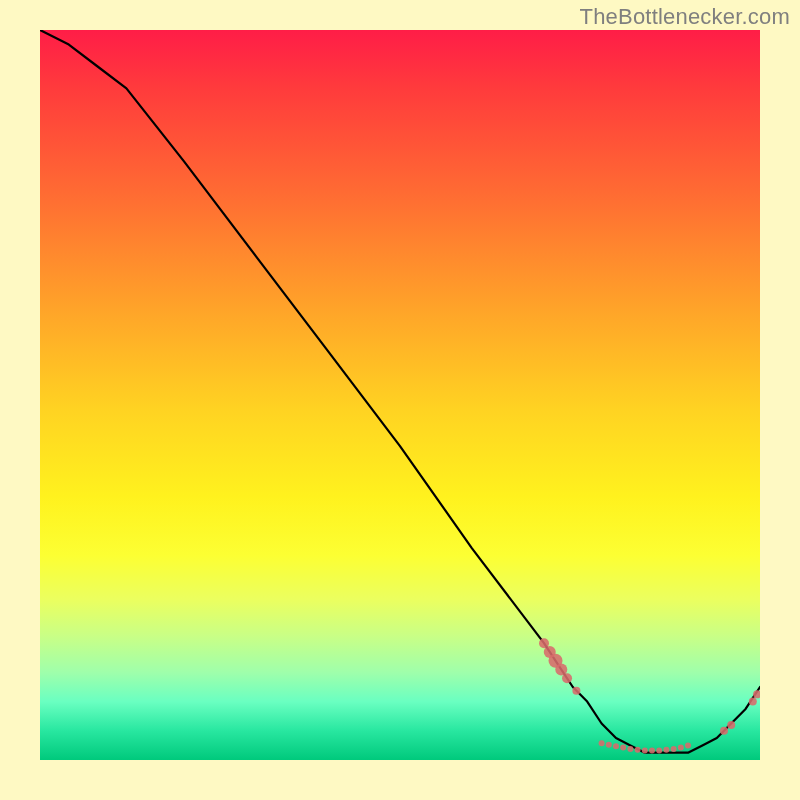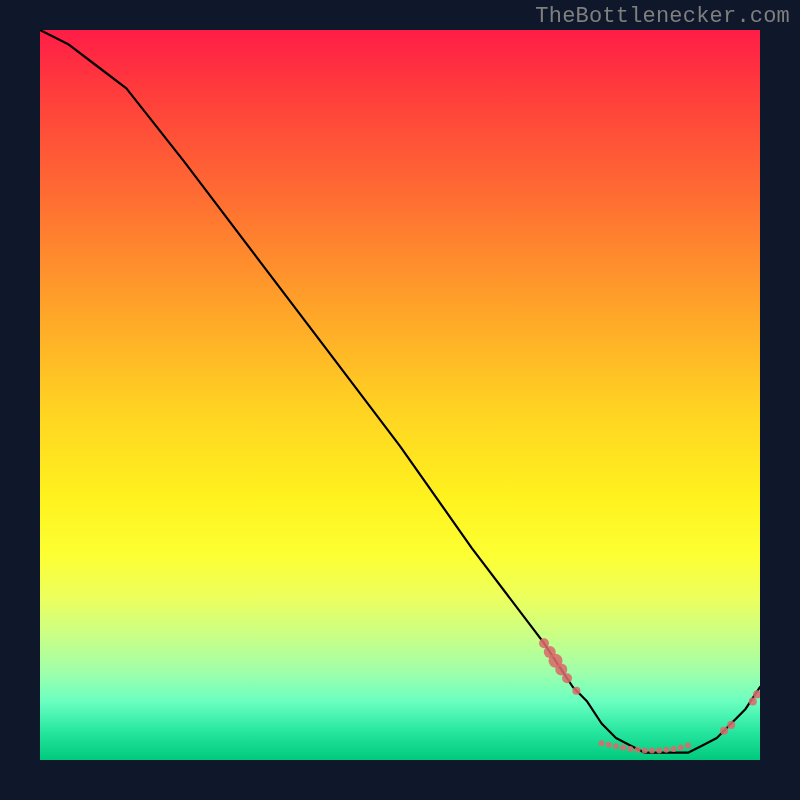--- a/index.html
+++ b/index.html
@@ -8,22 +8,21 @@
     width: 800px;
     height: 800px;
     background: #000;
     font-family: Arial, Helvetica, sans-serif;
     overflow: hidden;
   }
   .frame {
     position: relative;
     width: 800px;
     height: 800px;
-    background: #0f172a;
-    font-family: Liberation Mono, monospace;
+    background: #fef9c3;
   }
   .attribution {
     position: absolute;
     top: 4px;
     right: 10px;
     color: #7f7f7f;
     font-size: 22px;
     font-weight: 500;
     letter-spacing: 0.2px;
   }

